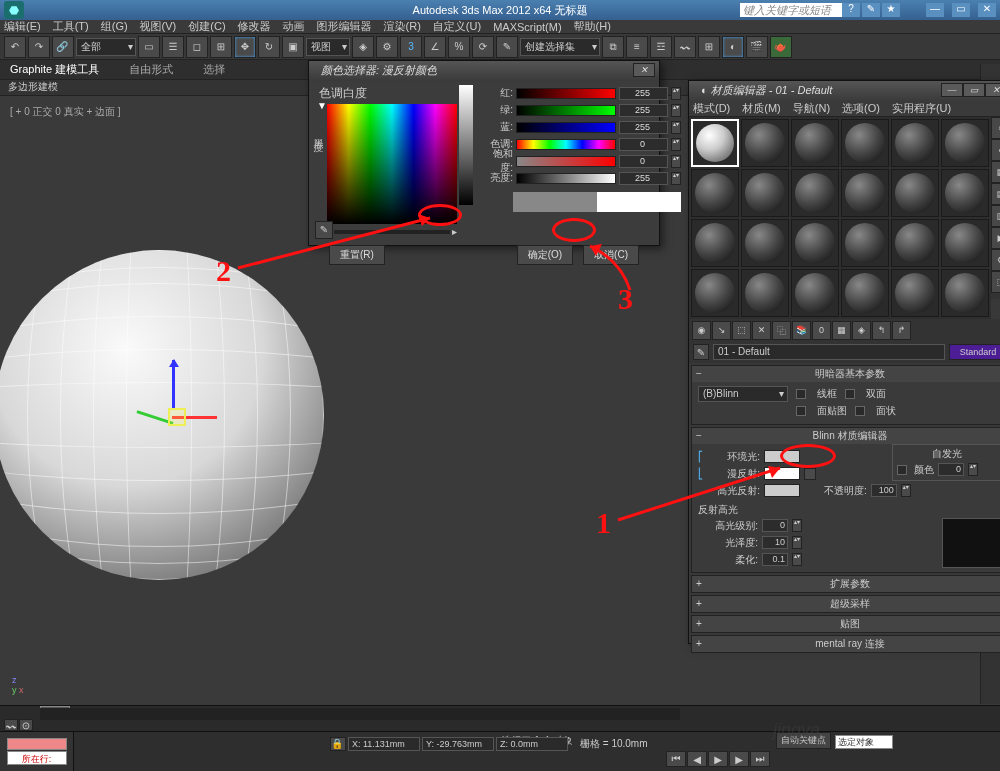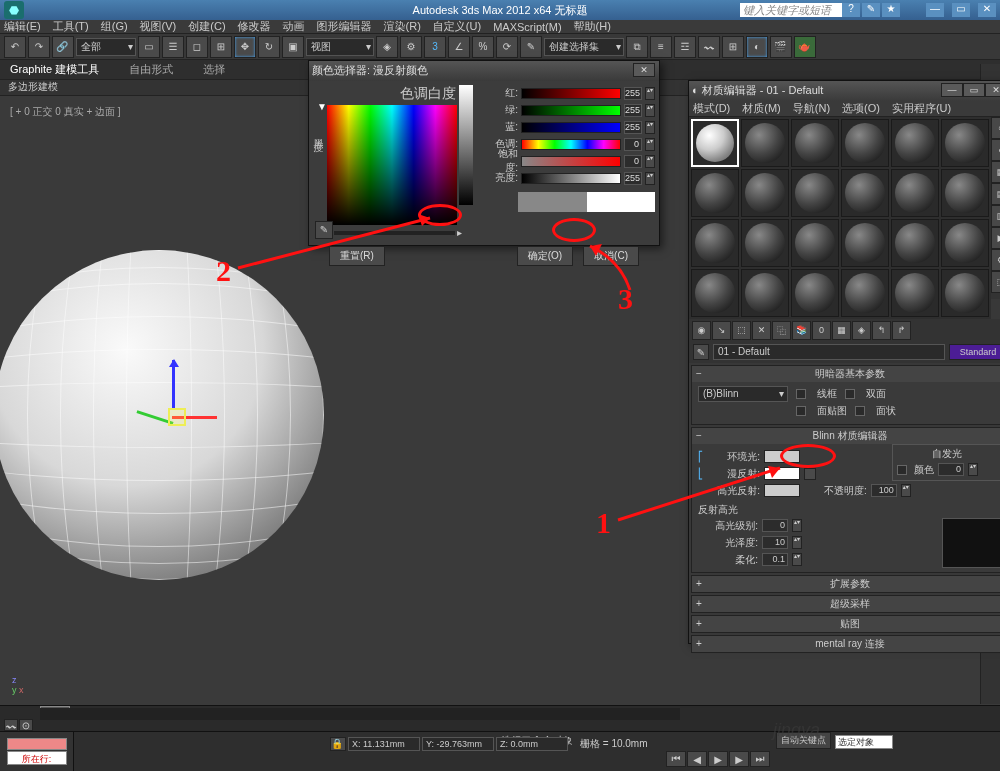--- a/index.html
+++ b/index.html
@@ -31,34 +31,34 @@
 .gz-z { position:absolute; left:28px; top:-20px; width:3px; height:50px; background:#33f; }
 .gz-z::after{content:"";position:absolute;top:-6px;left:-3px;border:5px solid transparent;border-bottom:8px solid #33f;}
 .gz-x { position:absolute; left:28px; top:36px; width:45px; height:3px; background:#f33; }
 .gz-y { position:absolute; left:-8px; top:36px; width:38px; height:3px; background:#3c3; transform:rotate(18deg); }
 .gz-box{position:absolute;left:24px;top:28px;width:18px;height:18px;border:2px solid #ee5;background:rgba(255,255,80,.2);}
 .axis-ind{position:absolute;left:12px;bottom:76px;font-size:9px;color:#888;}
 .axis-ind .z{color:#88f;} .axis-ind .y{color:#6c6;} .axis-ind .x{color:#c66;}
 .rpanel{position:absolute;right:0;top:64px;width:20px;height:640px;background:#333;border-left:1px solid #222;}
 
 .dlg-color{position:absolute;left:308px;top:60px;width:352px;height:186px;background:#3c3c3c;border:1px solid #111;box-shadow:3px 3px 8px rgba(0,0,0,.5);z-index:30;}
-.dlg-title{height:20px;background:linear-gradient(#555,#3a3a3a);color:#ddd;font-size:11px;padding:2px 3px;position:relative;}
+.dlg-title{height:20px;background:linear-gradient(#555,#3a3a3a);color:#ddd;font-size:11px;padding:2px 12px;position:relative;font-style:italic;}
 .dlg-title .x{position:absolute;right:4px;top:2px;width:22px;height:14px;background:#5a5a5a;text-align:center;line-height:12px;font-size:9px;border:1px solid #222;}
 .cp-body{display:flex;padding:4px;gap:6px;}
 .cp-left{width:150px;}
-.cp-labels{display:flex;justify-content:flex-end;font-size:14px;color:#ccc;padding:0 6px;}
+.cp-labels{display:flex;justify-content:flex-start;font-size:12px;color:#ccc;padding:0 6px;}
 .cp-spectrum{width:130px;height:120px;margin:2px 0 2px 14px;background:linear-gradient(to bottom,rgba(0,0,0,0),#000),linear-gradient(to right,#f00,#ff0,#0f0,#0ff,#00f,#f0f,#f00);position:relative;}
 .cp-spectrum .tri{position:absolute;left:-10px;top:-4px;color:#fff;font-size:10px;}
 .cp-val{width:14px;height:120px;background:linear-gradient(#fff,#000);position:absolute;left:150px;top:24px;}
 .cp-sidetxt{position:absolute;left:2px;top:70px;font-size:10px;color:#ccc;writing-mode:vertical-rl;letter-spacing:3px;}
 .cp-right{flex:1;padding-left:20px;}
 .cp-row{display:flex;align-items:center;height:16px;margin-bottom:1px;gap:3px;}
 .cp-row label{width:30px;text-align:right;font-size:10px;color:#ccc;}
 .cp-slider{width:100px;height:11px;border:1px solid #222;}
-.cp-spin{width:18px;height:13px;background:#2c2c2c;border:1px solid #555;color:#ddd;text-align:right;padding-right:2px;font-size:9px;line-height:11px;}
+.cp-spin{width:49px;height:13px;background:#2c2c2c;border:1px solid #555;color:#ddd;text-align:center;padding-right:2px;font-size:9px;line-height:11px;}
 .cp-updown{width:10px;height:13px;background:#4a4a4a;border:1px solid #222;font-size:6px;color:#ccc;text-align:center;line-height:5px;}
 .cp-swatch{margin-top:6px;height:20px;display:flex;margin-left:30px;}
 .cp-swatch div{height:20px;}
 .cp-btns{display:flex;justify-content:space-around;padding:4px 20px;gap:10px;}
 .cp-btn{padding:2px 10px;background:#4a4a4a;border:1px solid #222;font-size:10px;color:#ddd;}
 .eyedrop{position:absolute;left:6px;bottom:6px;width:18px;height:18px;background:#4a4a4a;border:1px solid #222;text-align:center;line-height:16px;}
 
 .dlg-mat{position:absolute;left:688px;top:80px;width:324px;height:564px;background:#383838;border:1px solid #111;box-shadow:3px 3px 8px rgba(0,0,0,.5);z-index:25;}
 .mat-samples{padding:2px 2px 2px 2px;background:#2e2e2e;display:grid;grid-template-columns:repeat(6,1fr);gap:2px;position:relative;}
 .sample{aspect-ratio:1;background:#2a2a2a;border:1px solid #1a1a1a;position:relative;overflow:hidden;}
@@ -148,21 +148,21 @@
   <div class="tbtn">↷</div>
   <div class="tbtn">🔗</div>
   <div class="tdrop" style="width:60px">全部</div>
   <div class="tbtn">▭</div>
   <div class="tbtn">☰</div>
   <div class="tbtn">◻</div>
   <div class="tbtn">⊞</div>
   <div class="tbtn blue">✥</div>
   <div class="tbtn">↻</div>
   <div class="tbtn">▣</div>
-  <div class="tdrop" style="width:68px">视图</div>
+  <div class="tdrop" style="width:44px">视图</div>
   <div class="tbtn">◈</div>
   <div class="tbtn">⚙</div>
   <div class="tbtn" style="color:#5bf">3</div>
   <div class="tbtn">∠</div>
   <div class="tbtn">%</div>
   <div class="tbtn">⟳</div>
   <div class="tbtn">✎</div>
   <div class="tdrop" style="width:80px">创建选择集</div>
   <div class="tbtn">⧉</div>
   <div class="tbtn">≡</div>

